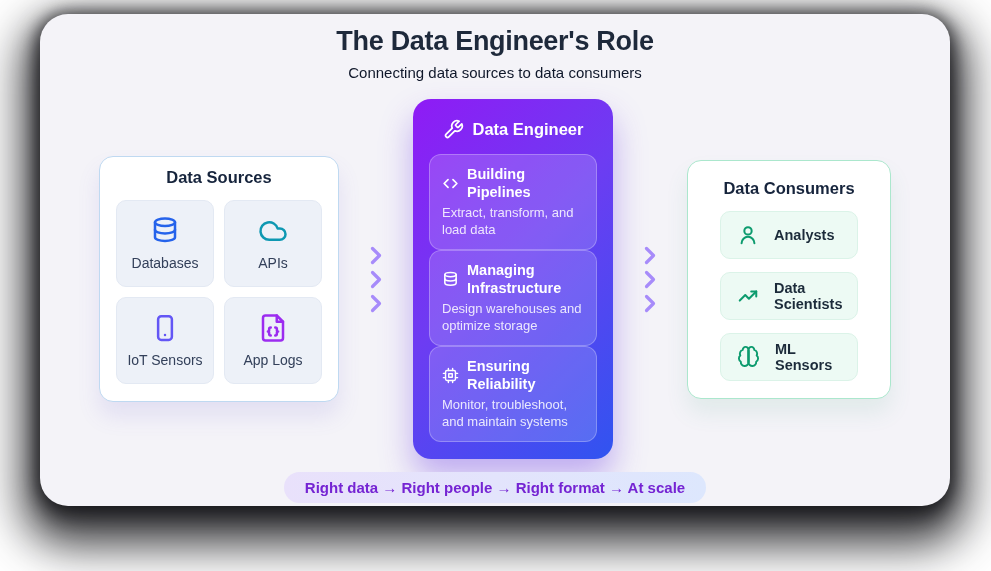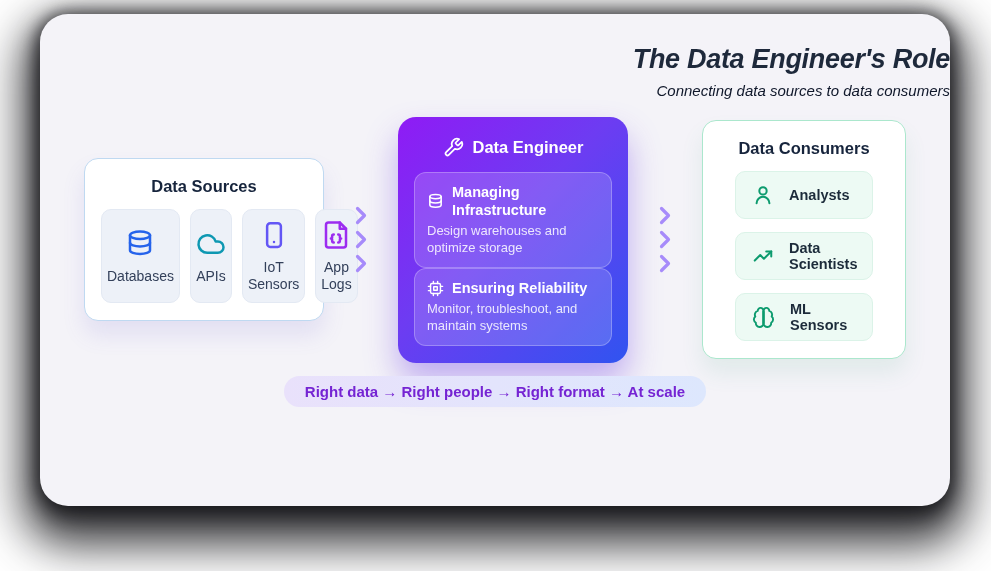--- a/index.html
+++ b/index.html
@@ -7,43 +7,43 @@
     font-family:"Liberation Sans", sans-serif; }
 
   .canvas {
     position:absolute; left:40px; top:14px; width:910px; height:492px;
     background:#f4f3f8; border-radius:28px;
     box-shadow: 0 22px 46px 16px rgba(8,8,12,0.82),
                 0 6px 20px 4px rgba(8,8,12,0.55),
                 0 0 14px 2px rgba(8,8,12,0.35);
   }
 
-  .header { text-align:right; padding-top:30px;font-style:italic; }
+  .header { text-align:center; padding-top:12px; }
   .title { font-size:27px; font-weight:bold; color:#1e293b; letter-spacing:-0.3px; }
   .subtitle { font-size:15px; color:#0f172a; margin-top:7px; }
 
   .main-row { display:flex; align-items:center; justify-content:center;
     gap:30px; margin-top:18px; }
 
   
   .panel { background:#ffffff; border-radius:14px; }
   .panel-title { font-size:16.5px; font-weight:bold; color:#16243c;
     text-align:center; margin:2px 0 13px; }
 
   
-  .sources { width:240px; border:1.5px solid #bfd9f1; padding:16px 16px 17px;
+  .sources { width:240px; border:1.5px solid #bfd9f1; padding:9px 16px 17px;
     box-shadow:0 14px 22px rgba(110,92,205,0.13); }
-  .src-grid { display:grid; grid-template-columns:1fr 1fr 1fr 1fr; gap:10px; }
+  .src-grid { display:grid; grid-template-columns:1fr 1fr; gap:10px; }
   .src-cell { background:#edf1f8; border:1px solid #e3e9f3; border-radius:10px;
     display:flex; flex-direction:column; align-items:center; justify-content:center;
     min-height:87px; padding:10px 5px; text-align:center; }
   .src-label { font-size:14px; color:#33405a; font-weight:500; margin-top:9px; line-height:1.18; }
 
   
-  .engineer { width:230px; border-radius:18px; padding:17px 16px; color:#fff;
+  .engineer { width:200px; border-radius:18px; padding:17px 16px; color:#fff;
     background:linear-gradient(135deg,#8f1bf5 0%,#6d3cf2 45%,#3054f0 100%);
     box-shadow:0 18px 32px rgba(104,56,230,0.38); }
   .eng-header { display:flex; align-items:center; justify-content:center; gap:9px;
     margin:3px 0 14px; font-size:16.5px; font-weight:bold; }
   .eng-card { background:rgba(255,255,255,0.16); border:1px solid rgba(255,255,255,0.26);
     border-radius:12px; padding:10px 12px; }
   .eng-card + .eng-card { }
   .eng-card-title { display:flex; align-items:center; gap:8px;
     font-size:14.5px; font-weight:bold; line-height:1.25; }
   .eng-card-desc { font-size:13px; color:rgba(255,255,255,0.85);
@@ -156,20 +156,32 @@
     <div class="engineer">
       <div class="eng-header">
         <span>
           <svg class="ic-white" width="21" height="21" viewBox="0 0 24 24" fill="none" stroke="currentColor" stroke-width="2" stroke-linecap="round" stroke-linejoin="round">
             <path d="M14.7 6.3a1 1 0 0 0 0 1.4l1.6 1.6a1 1 0 0 0 1.4 0l3.77-3.77a6 6 0 0 1-7.94 7.94l-6.91 6.91a2.12 2.12 0 0 1-3-3l6.91-6.91a6 6 0 0 1 7.94-7.94l-3.76 3.76z"></path>
           </svg>
         </span>
         <span>Data Engineer</span>
       </div>
 
+      <div class="eng-card">
+        <div class="eng-card-title">
+          <span>
+            <svg class="ic-white" width="17" height="17" viewBox="0 0 24 24" fill="none" stroke="currentColor" stroke-width="2.4" stroke-linecap="round" stroke-linejoin="round">
+              <path d="m15.5 17.5 5.5-5.5-5.5-5.5"></path>
+                <path d="m8.5 6.5-5.5 5.5 5.5 5.5"></path>
+            </svg>
+          </span>
+          <span>Building Pipelines</span>
+        </div>
+        <div class="eng-card-desc">Extract, transform, and load data</div>
+      </div>
 
       <div class="eng-card">
         <div class="eng-card-title">
           <span>
             <svg class="ic-white" width="17" height="17" viewBox="0 0 24 24" fill="none" stroke="currentColor" stroke-width="2.2" stroke-linecap="round" stroke-linejoin="round">
               <ellipse cx="12" cy="5" rx="8" ry="3"></ellipse>
               <path d="M4 5v6c0 1.7 3.6 3 8 3s8-1.3 8-3V5"></path>
               <path d="M4 11v6c0 1.7 3.6 3 8 3s8-1.3 8-3v-6"></path>
             </svg>
           </span>

